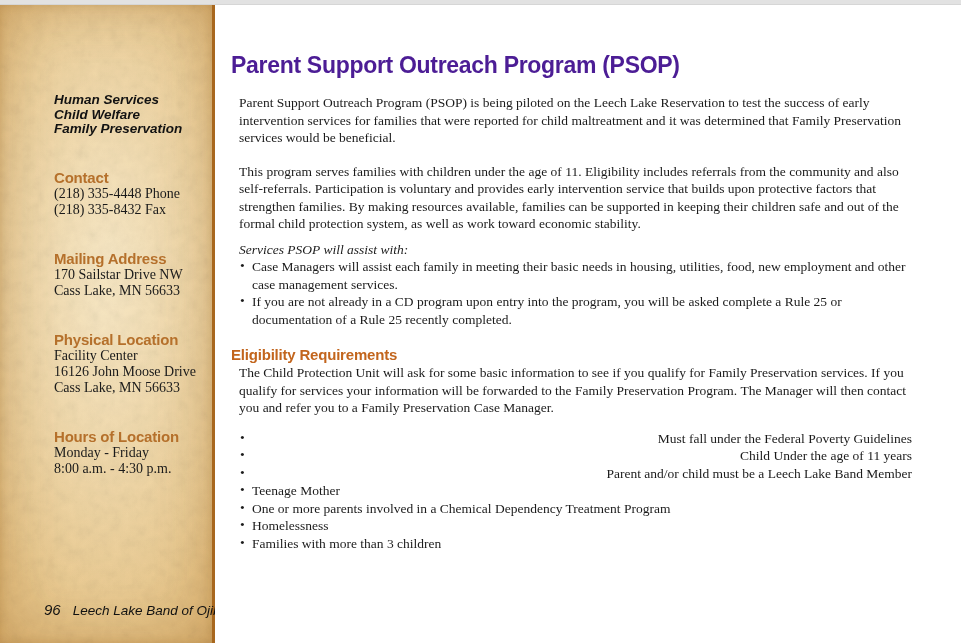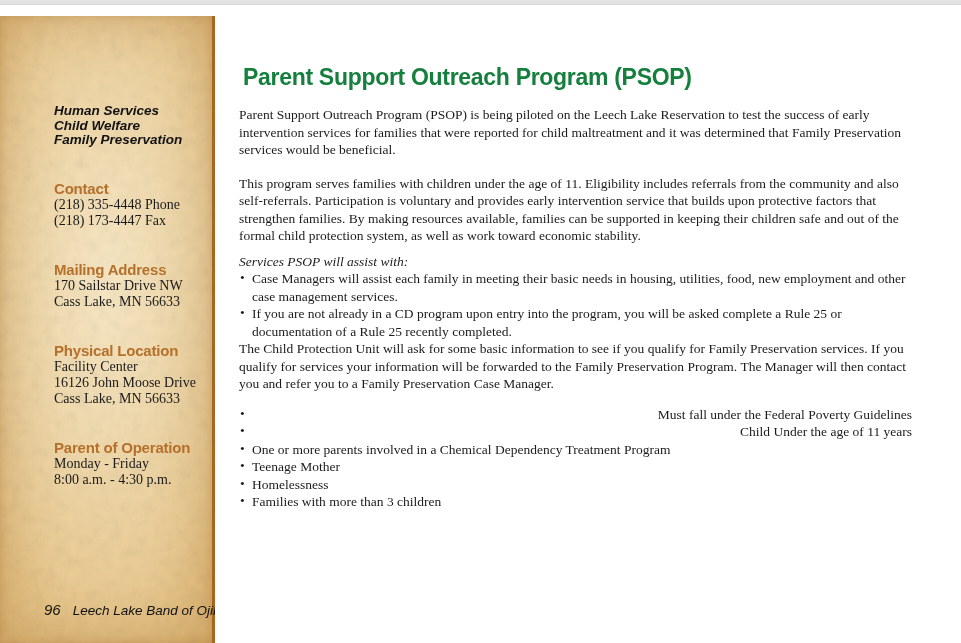--- a/index.html
+++ b/index.html
@@ -16,21 +16,21 @@
   .top-strip {
     position:absolute; top:0; left:0; width:961px; height:5px;
     background:#e2e2e2;
     border-bottom:1px solid #d6d6d6;
     box-sizing:border-box;
     z-index:5;
   }
 
   
   .sidebar {
-    position:absolute; top:16px; left:0; bottom:0; width:212px;
+    position:absolute; top:5px; left:0; bottom:0; width:212px;
     border-right:3px solid #a8671e;
     background:
       radial-gradient(ellipse 130% 95% at 52% 40%, rgba(255,248,225,0.55) 0%, rgba(255,248,225,0) 62%),
       radial-gradient(ellipse 150% 120% at 48% 48%, #efd5a4 0%, #e9c88d 38%, #e0b877 62%, #d3a258 82%, #c38b41 100%);
     box-shadow: inset 0 0 55px rgba(150,90,20,0.30), inset 0 0 10px rgba(150,90,20,0.22);
   }
   .paper-noise {
     position:absolute; top:0; left:0; width:100%; height:100%;
     opacity:0.16; mix-blend-mode:multiply; pointer-events:none;
   }
@@ -62,25 +62,25 @@
   .sb-footer .org { font-size:13.5px; }
 
   
   .main {
     position:absolute; left:215px; top:5px; right:0; bottom:0;
     background:#ffffff;
   }
   .main-inner { padding:47px 0 0 16px; width:681px; }
 
   h1.page-title {
-    margin:12px;
+    margin:0;
     font-family:"Liberation Sans", sans-serif;
     font-weight:bold; font-size:23px; line-height:26px;
     letter-spacing:-0.3px;
-    color:#15803d;
+    color:#4c1d95;
   }
   .main p {
     margin:16px 0 0 8px;
     font-size:13.5px; line-height:17.5px;
     color:#1b1b1b;
   }
   .main p.services-intro { margin-top:8px;font-style:italic; }
   .main p.tight { margin-top:0; }
 
   .main ul { list-style:none; margin:0; padding:0; }
@@ -121,38 +121,38 @@
   <div class="sb-inner">
     <div class="program">
       <div>Human Services</div>
       <div>Child Welfare</div>
       <div>Family Preservation</div>
     </div>
 
     <div class="sb-section">
       <div class="sb-heading">Contact</div>
       <div class="sb-line">(218) 335-4448 Phone</div>
-      <div class="sb-line">(218) 173-4447 Fax</div>
+      <div class="sb-line">(218) 335-8432 Fax</div>
     </div>
 
     <div class="sb-section">
       <div class="sb-heading">Mailing Address</div>
       <div class="sb-line">170 Sailstar Drive NW</div>
       <div class="sb-line">Cass Lake, MN 56633</div>
     </div>
 
     <div class="sb-section">
       <div class="sb-heading">Physical Location</div>
       <div class="sb-line">Facility Center</div>
       <div class="sb-line">16126 John Moose Drive</div>
       <div class="sb-line">Cass Lake, MN 56633</div>
     </div>
 
     <div class="sb-section">
-      <div class="sb-heading">Parent of Operation</div>
+      <div class="sb-heading">Hours of Location</div>
       <div class="sb-line">Monday - Friday</div>
       <div class="sb-line">8:00 a.m. - 4:30 p.m.</div>
     </div>
   </div>
 
   <div class="sb-footer">
     <span class="pg">96</span><span class="org">Leech Lake Band of Ojibwe</span>
   </div>
 </aside>
 
@@ -162,26 +162,28 @@
 
     <p>Parent Support Outreach Program (PSOP) is being piloted on the Leech Lake Reservation to test the success of early intervention services for families that were reported for child maltreatment and it was determined that Family Preservation services would be beneficial.</p>
     <p>This program serves families with children under the age of 11. Eligibility includes referrals from the community and also self-referrals. Participation is voluntary and provides early intervention service that builds upon protective factors that strengthen families. By making resources available, families can be supported in keeping their children safe and out of the formal child protection system, as well as work toward economic stability.</p>
 
     <p class="services-intro">Services PSOP will assist with:</p>
     <ul>
       <li>Case Managers will assist each family in meeting their basic needs in housing, utilities, food, new employment and other case management services.</li>
       <li>If you are not already in a CD program upon entry into the program, you will be asked complete a Rule 25 or documentation of a Rule 25 recently completed.</li>
     </ul>
 
+    <h2 class="sec-heading">Eligibility Requirements</h2>
     <p class="tight">The Child Protection Unit will ask for some basic information to see if you qualify for Family Preservation services. If you qualify for services your information will be forwarded to the Family Preservation Program. The Manager will then contact you and refer you to a Family Preservation Case Manager.</p>
     <ul class="spaced">
       <li>Must fall under the Federal Poverty Guidelines</li>
       <li>Child Under the age of 11 years</li>
+      <li>Parent and/or child must be a Leech Lake Band Member</li>
     </ul>
 
     <ul>
+      <li>Teenage Mother</li>
       <li>One or more parents involved in a Chemical Dependency Treatment Program</li>
-      <li>Teenage Mother</li>
       <li>Homelessness</li>
       <li>Families with more than 3 children</li>
     </ul>
   </div>
 </main>
 
 </body></html>

